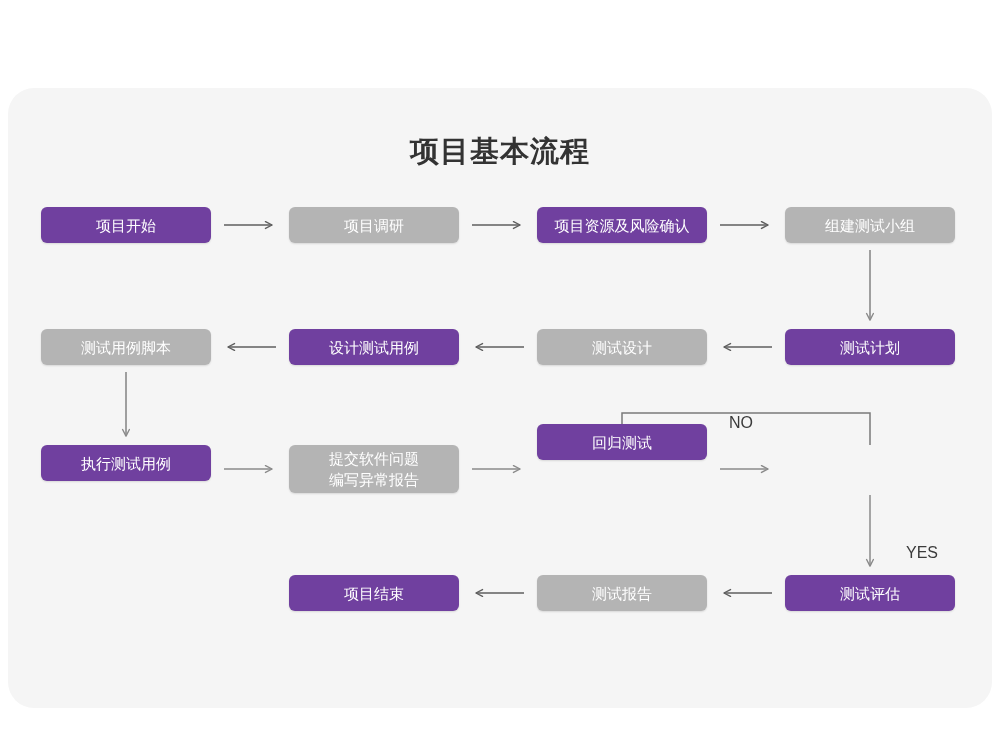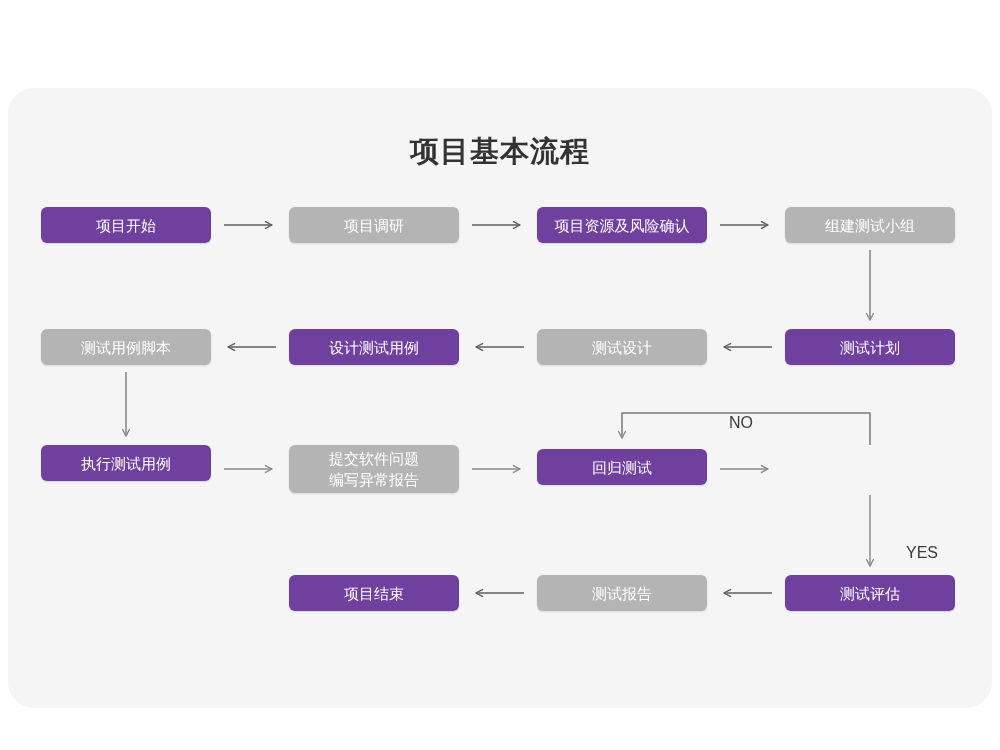--- a/index.html
+++ b/index.html
@@ -185,21 +185,21 @@
 
   <div class="node purple n-w col1 row3">
     <span>执行测试用例</span>
   </div>
   <div class="node gray n-tall col2 row3" style="top:445px;">
     <span>
       <span>提交软件问题</span><br>
       <span>编写异常报告</span>
     </span>
   </div>
-  <div class="node purple n-w col3 row3" style="top:449px;">
+  <div class="node purple n-w col3 row3" style="top:424px;">
     <span>回归测试</span>
   </div>
 
   <div class="node purple n-w col2 row4">
     <span>项目结束</span>
   </div>
   <div class="node gray n-w col3 row4">
     <span>测试报告</span>
   </div>
   <div class="node purple n-w col4 row4">

